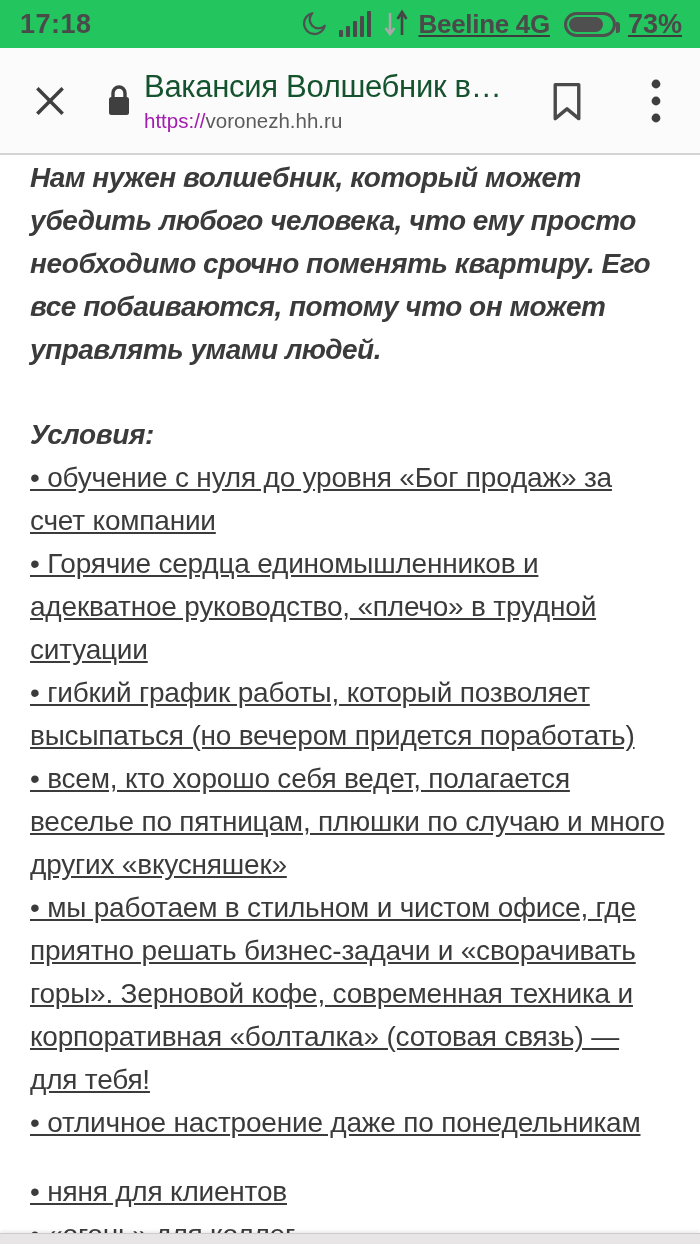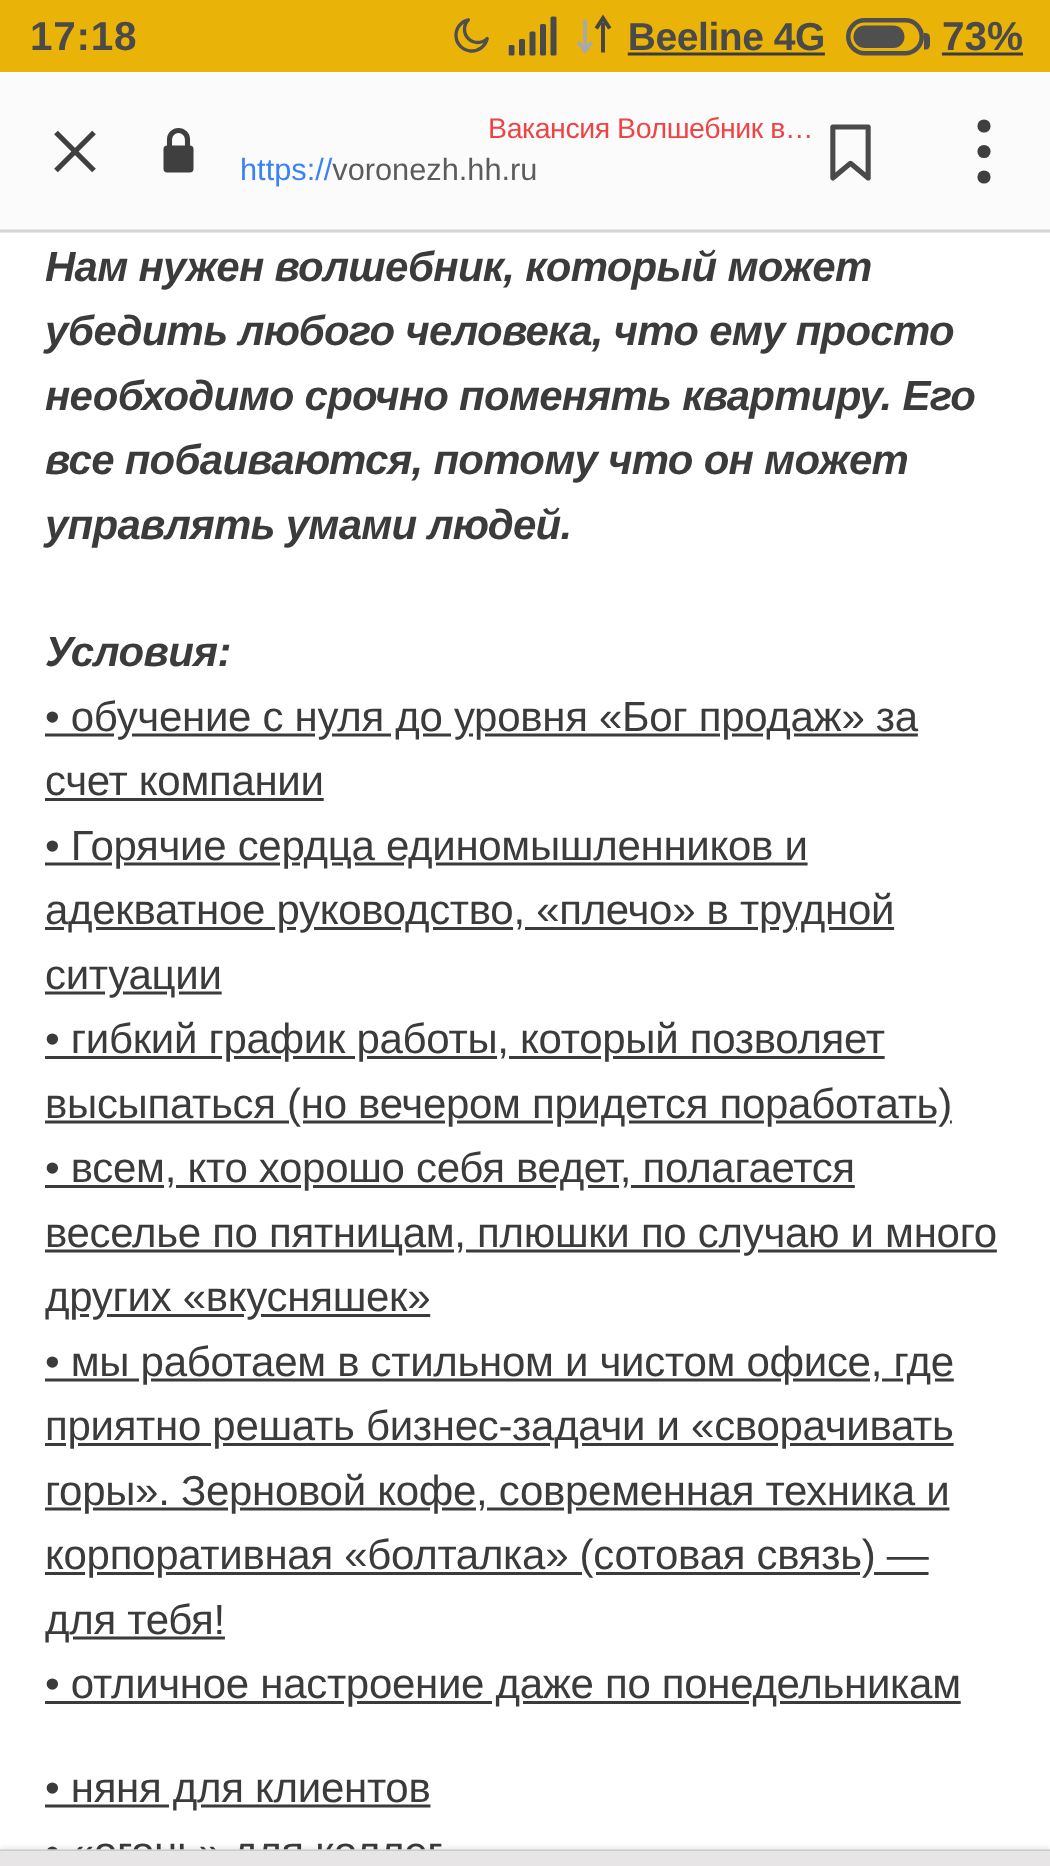--- a/index.html
+++ b/index.html
@@ -7,21 +7,21 @@
   body {
     font-family: "Liberation Sans", "DejaVu Sans", sans-serif;
     background: #ffffff;
     color: #3c3c3c;
     position: relative;
   }
 
   
   .status-bar {
     height: 48px;
-    background: #eab308;
+    background: #22c55e;
     display: flex;
     align-items: center;
     justify-content: space-between;
     padding: 0 18px 0 20px;
   }
   .status-time {
     font-size: 27px;
     font-weight: bold;
     color: #4a4a4a;
     letter-spacing: 0.5px;
@@ -89,29 +89,28 @@
   .close-btn { width: 44px; height: 44px; margin-right: 34px; }
   .lock-wrap { margin-right: 12px; display: inline-flex; }
   .title-block {
     flex: 1;
     min-width: 0;
     display: flex;
     flex-direction: column;
     gap: 4px;
   }
   .page-title {
-    font-size: 19px;
-    color: #ef4444;
+    font-size: 31px;
+    color: #14532d;
     letter-spacing: -0.3px;
     white-space: nowrap;
     overflow: hidden;
-    text-align: right;
   }
   .page-url { font-size: 20.5px; letter-spacing: 0; }
-  .url-scheme { color: #3b82f6; margin-left: 16px; }
+  .url-scheme { color: #a21caf; }
   .url-host  { color: #5c5c5c; }
   .bookmark-btn { width: 50px; height: 50px; margin-right: 46px; }
   .menu-btn { width: 36px; height: 50px; margin-right: 6px; }
 
   
   .content {
     padding: 1px 30px 0 30px;
     font-size: 28px;
     line-height: 43px;
     color: #3b3b3b;

